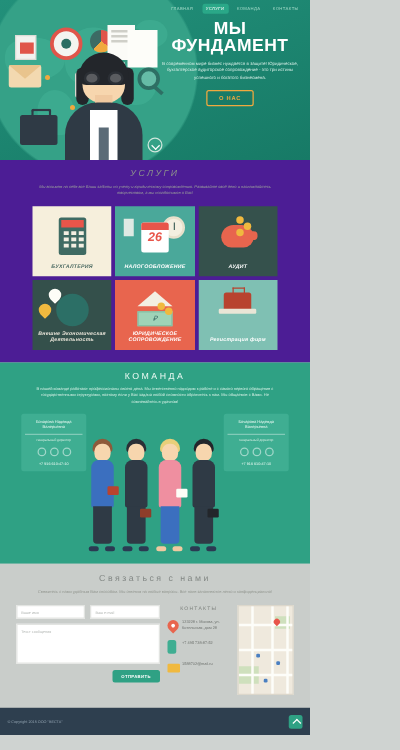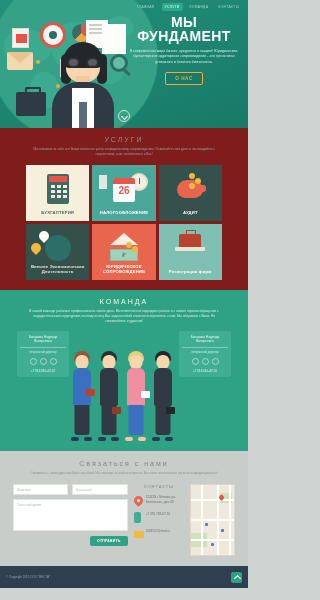--- a/index.html
+++ b/index.html
@@ -78,21 +78,21 @@
       color:#f0a93f; font-size:4.6px; font-weight:bold; letter-spacing:.6px; border-radius:2px; background:rgba(0,0,0,.05); }
   .nav { position:absolute; right:6px; top:3px; display:flex; gap:4px; align-items:center; }
   .nav a { color:#9fd8c6; font-size:3.4px; letter-spacing:.3px; padding:2px 3px; text-decoration:none; }
   .nav a.active { background:#2aa888; color:#fff; border-radius:2px; }
   .chev { position:absolute; left:50%; transform:translateX(-50%); bottom:6px; width:12px; height:12px;
       border-radius:50%; border:1px solid #cfe6dc; }
   .chev:after { content:""; position:absolute; left:3px; top:3px; width:4px; height:4px;
       border-right:1.2px solid #fff; border-bottom:1.2px solid #fff; transform: rotate(45deg); }
 
   
-  .services { background:#7f1d1d; padding:8px 0 10px; text-align:center; }
+  .services { background:#4c1d95; padding:8px 0 10px; text-align:center;font-style:italic; }
   .sec-title { color:#8a8f8c; font-size:7px; letter-spacing:2px; }
   .sec-sub { margin:4px auto 0; width:196px; color:#9a9f9c; font-size:3.2px; line-height:5px; }
   .grid { margin:8px auto 0; width:196px; display:grid; grid-template-columns: repeat(3, 1fr); gap:3px; }
   .card { position:relative; height:56px; overflow:hidden; display:flex; flex-direction:column; justify-content:flex-end; }
   .card .lbl { position:relative; z-index:3; padding-bottom:5px; font-size:4.2px; font-weight:bold; letter-spacing:.2px; line-height:5.6px; }
   .c-beige { background:#f6efdc; } .c-beige .lbl { color:#4c6b63; }
   .c-teal  { background:#4aa89a; } .c-teal .lbl  { color:#ffffff; }
   .c-dark  { background:#35514c; } .c-dark .lbl  { color:#ffffff; }
   .c-dark2 { background:#34504b; } .c-dark2 .lbl { color:#e8e4d8; }
   .c-red   { background:#e8654e; } .c-red .lbl   { color:#ffffff; }

